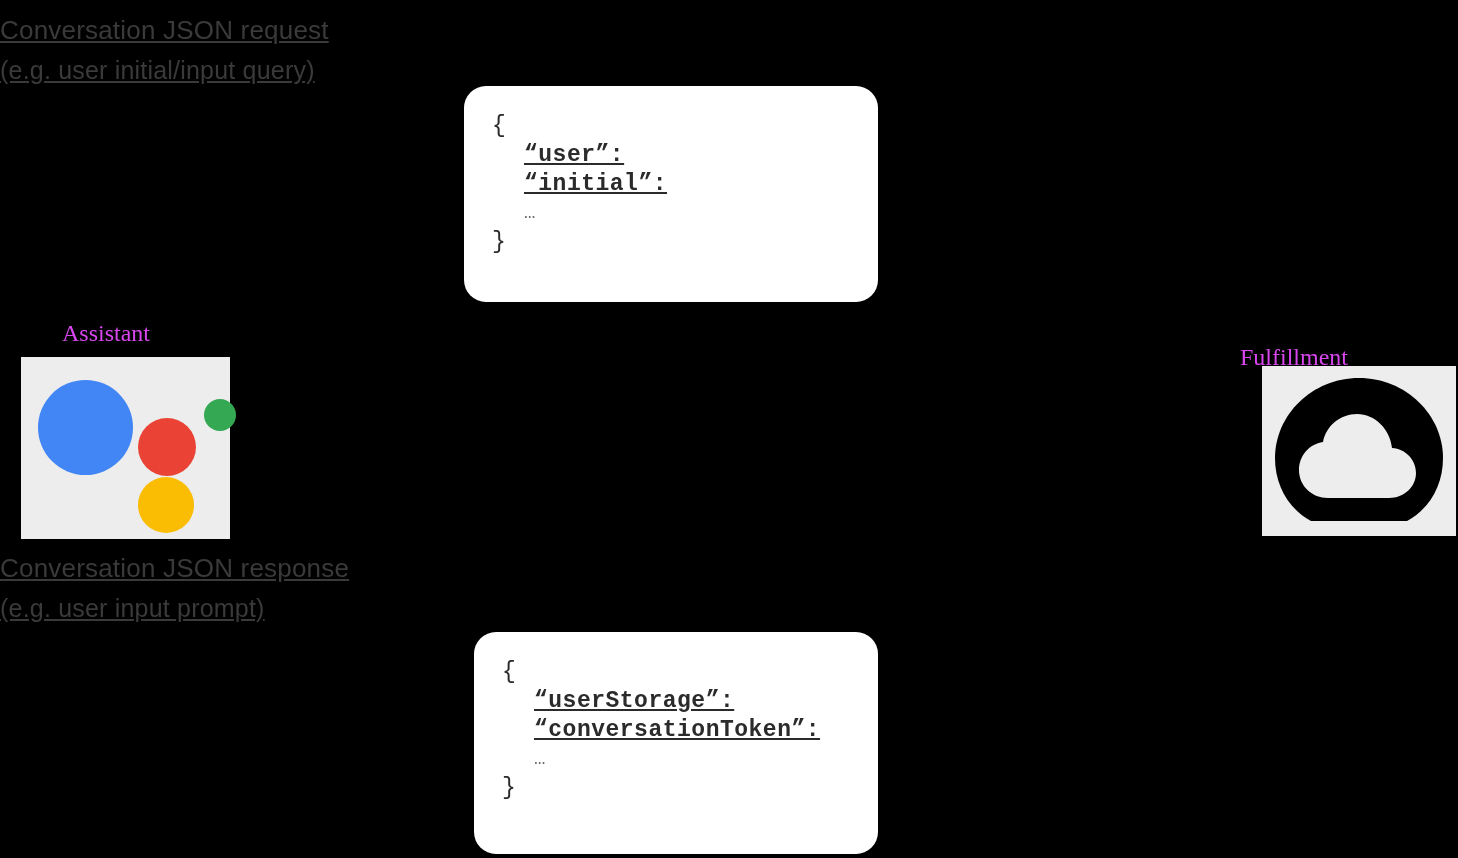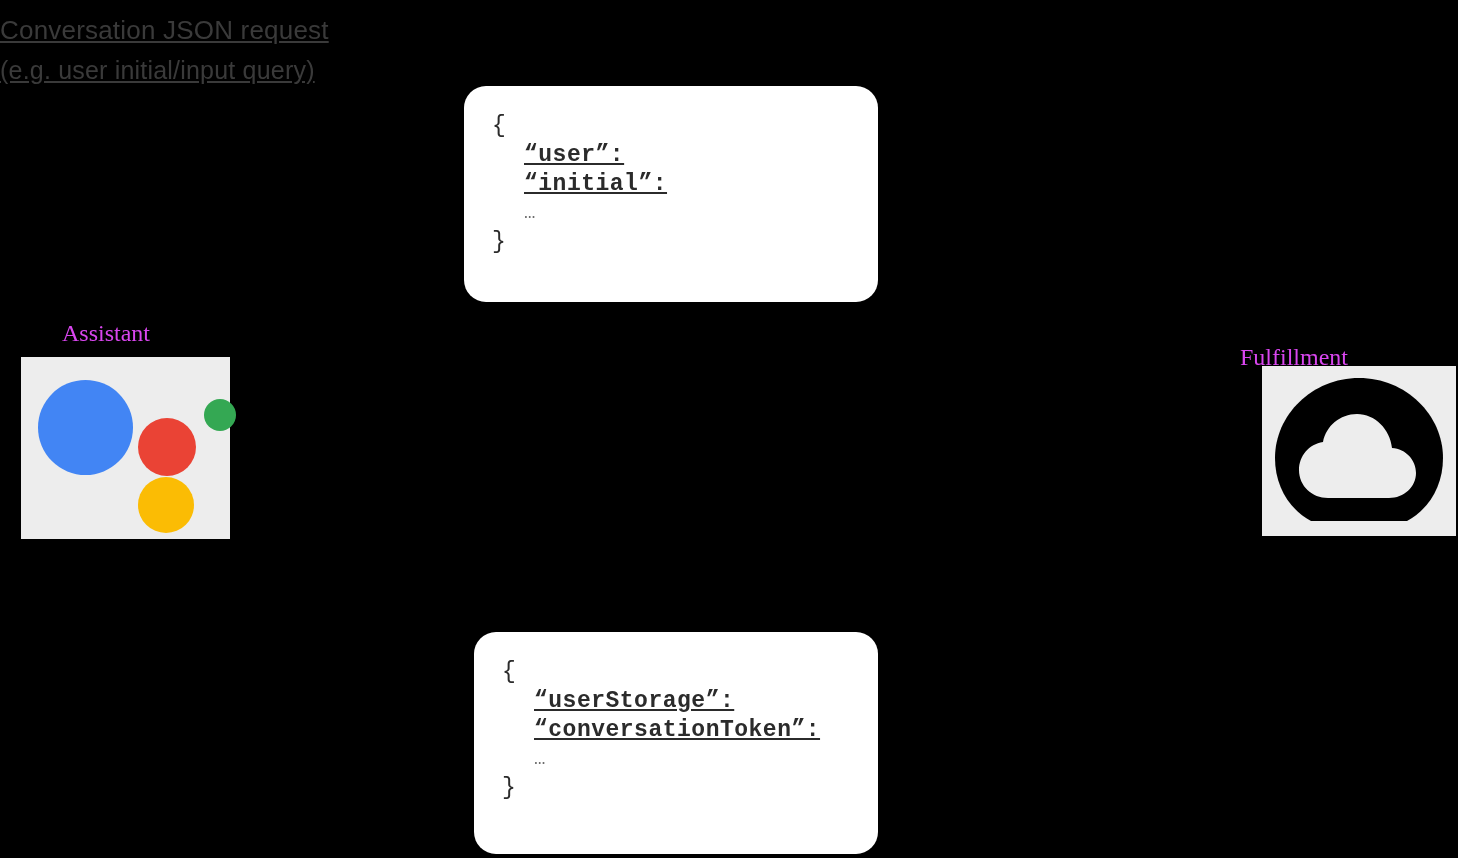--- a/index.html
+++ b/index.html
@@ -146,20 +146,24 @@
       <path d="M1355,540 L1355,712 Q1355,736 1331,736 L149,736 Q125,736 125,712 L125,570" fill="none" stroke="#000000" stroke-width="19" stroke-linecap="butt"></path>
       <polygon points="103,574 147,574 125,542" fill="#000000"></polygon>
     </g>
   </svg>
 
   <div class="flow-label" id="request-label">
     <span class="title">Conversation JSON request</span>
     <span class="subtitle">(e.g. user initial/input query)</span>
   </div>
 
+  <div class="flow-label" id="response-label">
+    <span class="title">Conversation JSON response</span>
+    <span class="subtitle">(e.g. user input prompt)</span>
+  </div>
 
   <div class="endpoint-label" id="assistant-label">Assistant</div>
 
   <div class="endpoint-tile" id="assistant-tile">
     <span class="ga-dot ga-blue"></span>
     <span class="ga-dot ga-red"></span>
     <span class="ga-dot ga-green"></span>
     <span class="ga-dot ga-yellow"></span>
   </div>
 

